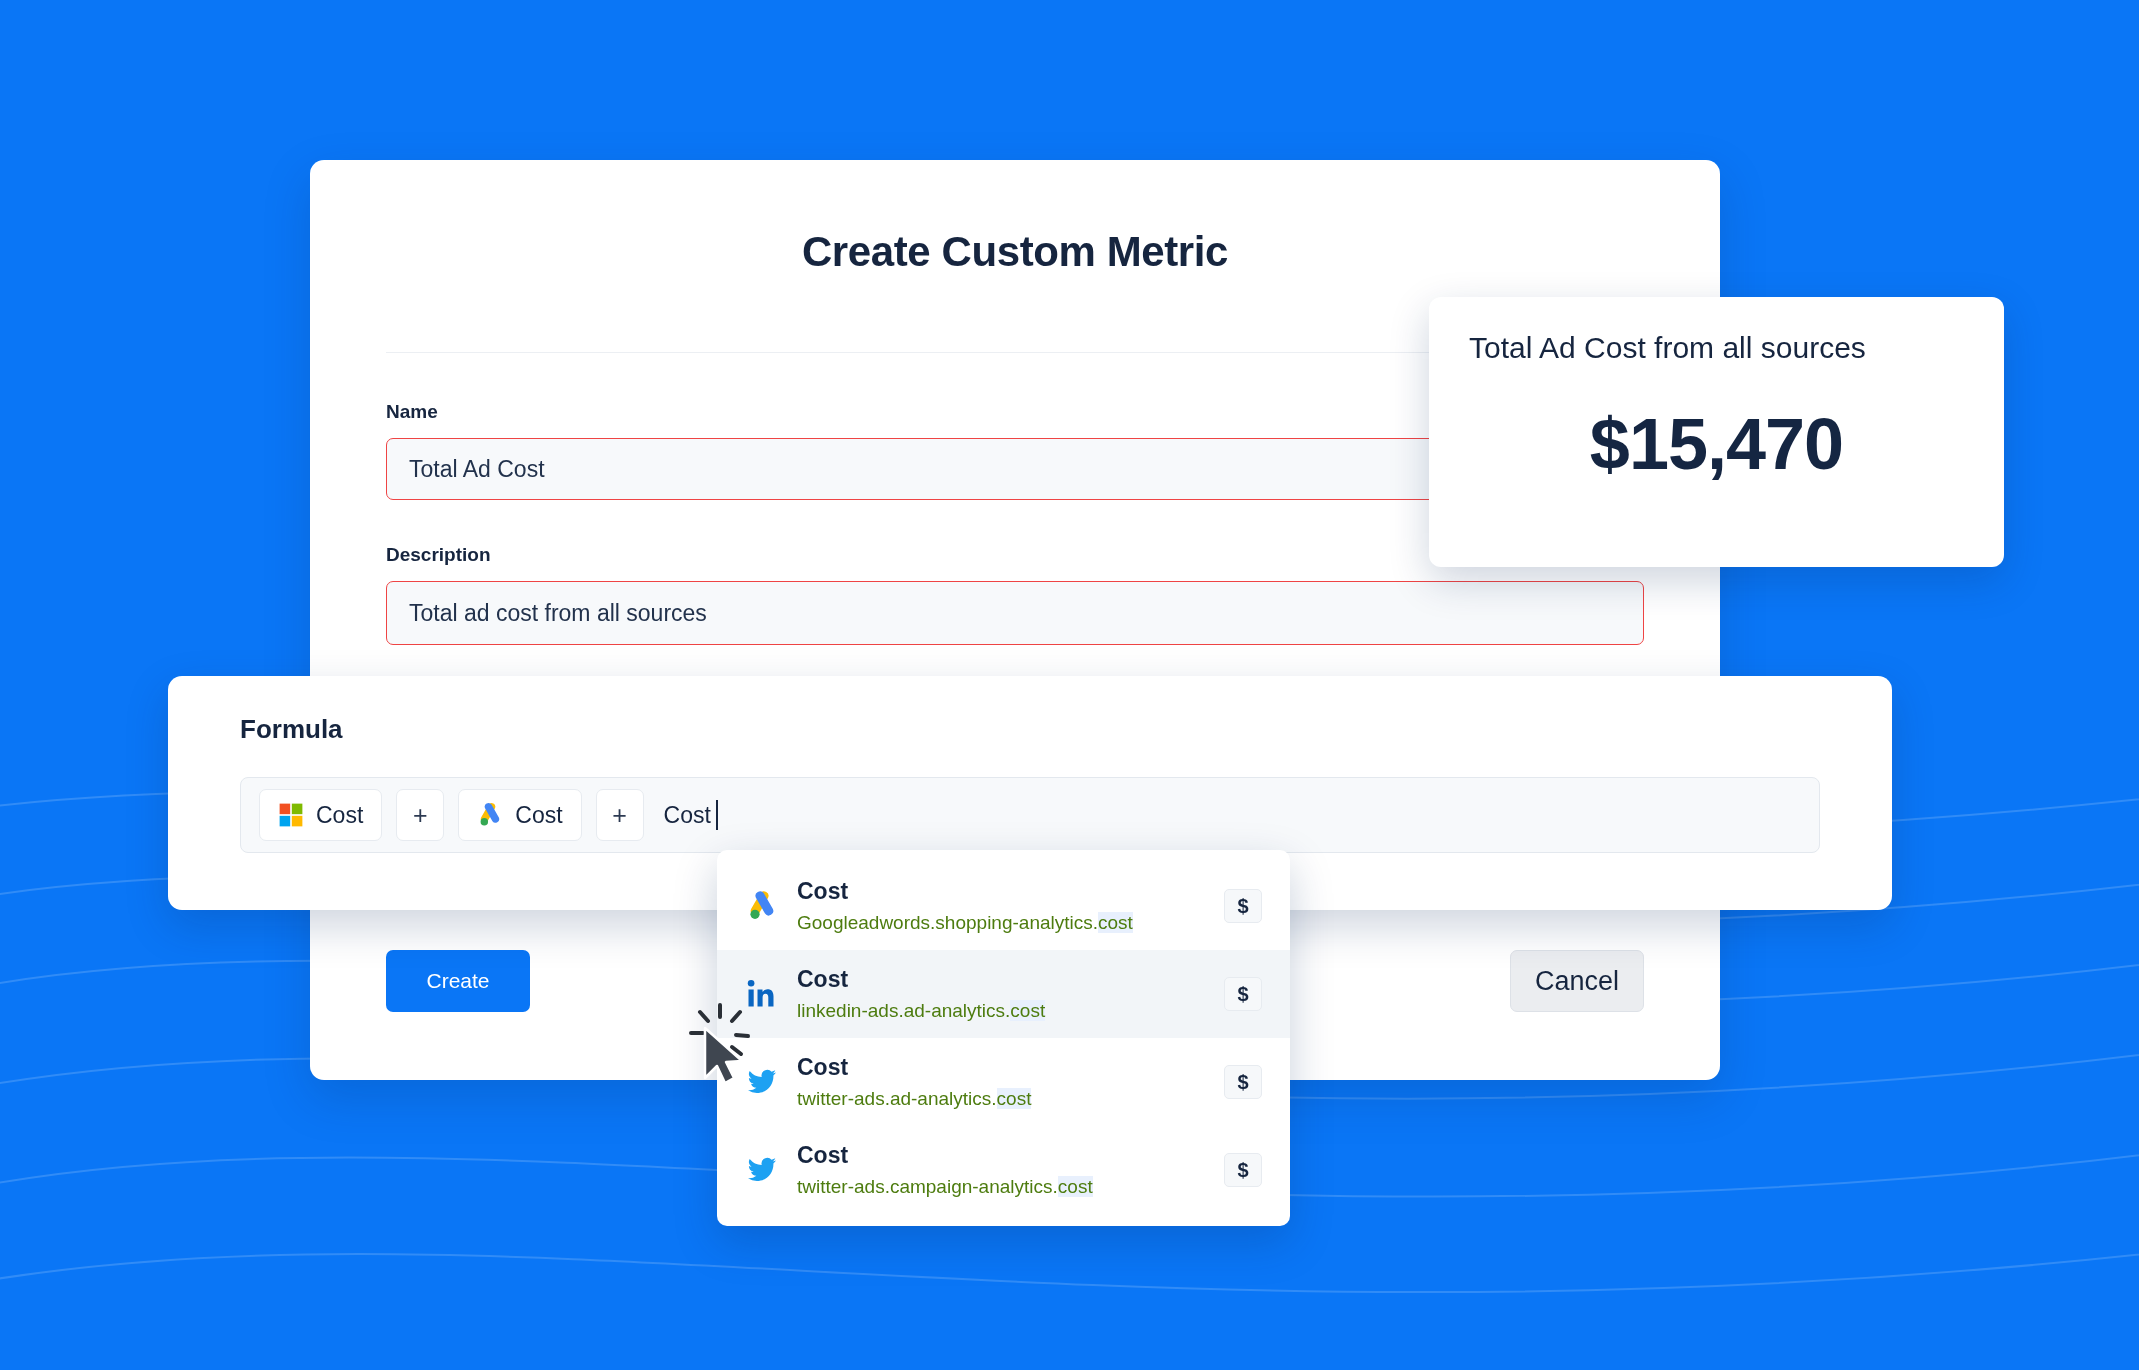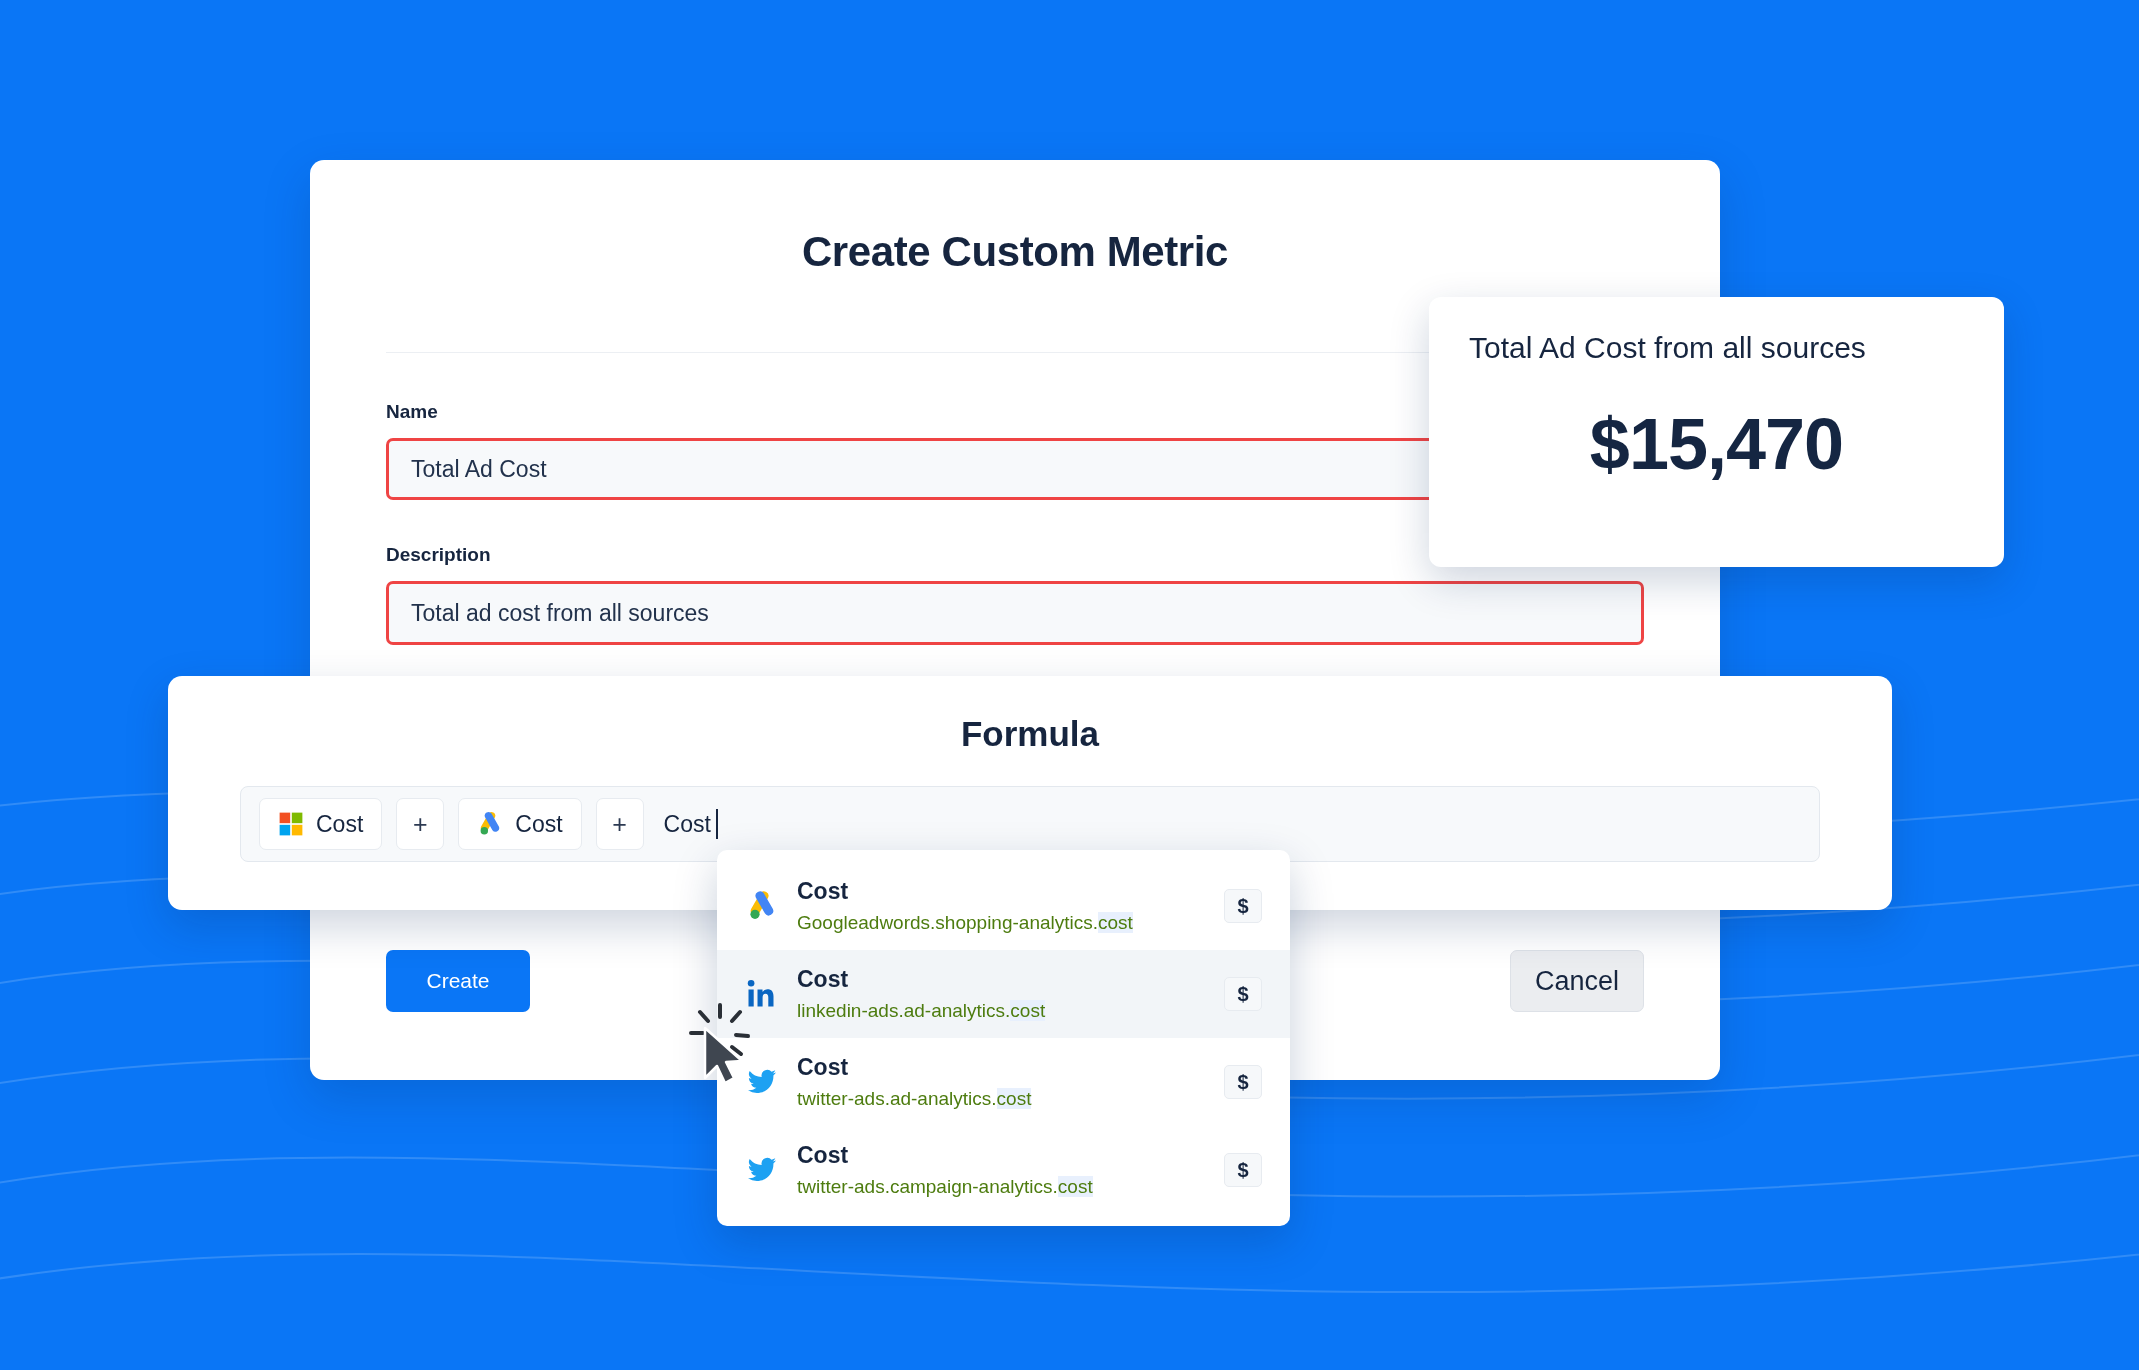--- a/index.html
+++ b/index.html
@@ -68,21 +68,21 @@
     font-size: 19px;
     font-weight: bold;
     color: #16253f;
     margin-bottom: 15px;
   }
 
   .field-control {
     position: relative;
     height: 62px;
     background: #f7f9fb;
-    border: 3px solid #ef4444;
+    border: 1px solid #ef4444;
     border-radius: 7px;
     display: flex;
     align-items: center;
     padding: 0 22px;
     font-size: 23px;
     color: #22324c;
   }
 
   .field-control .value { flex: 1; }
 
@@ -166,24 +166,23 @@
     top: 676px;
     width: 1724px;
     height: 234px;
     background: #ffffff;
     border-radius: 14px;
     box-shadow: 0 16px 44px rgba(8, 40, 90, 0.20);
     padding: 38px 72px;
   }
 
   #formula-label {
-    font-size: 35px;
-    font-weight: bold;
-    color: #16253f;
-    text-align: center;
+    font-size: 26px;
+    font-weight: bold;
+    color: #16253f;
   }
 
   #formula-input {
     margin-top: 32px;
     height: 76px;
     background: #f7f9fb;
     border: 1px solid #e3e8ee;
     border-radius: 8px;
     display: flex;
     align-items: center;

